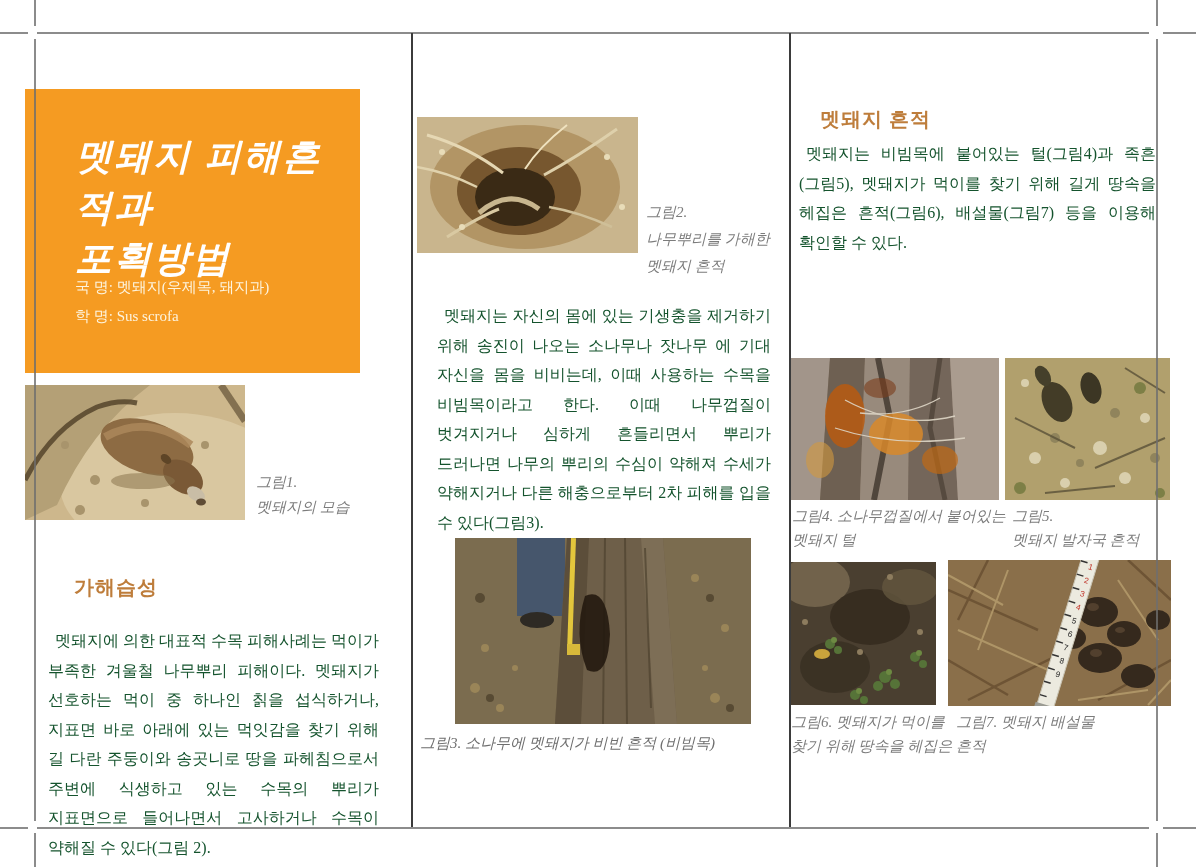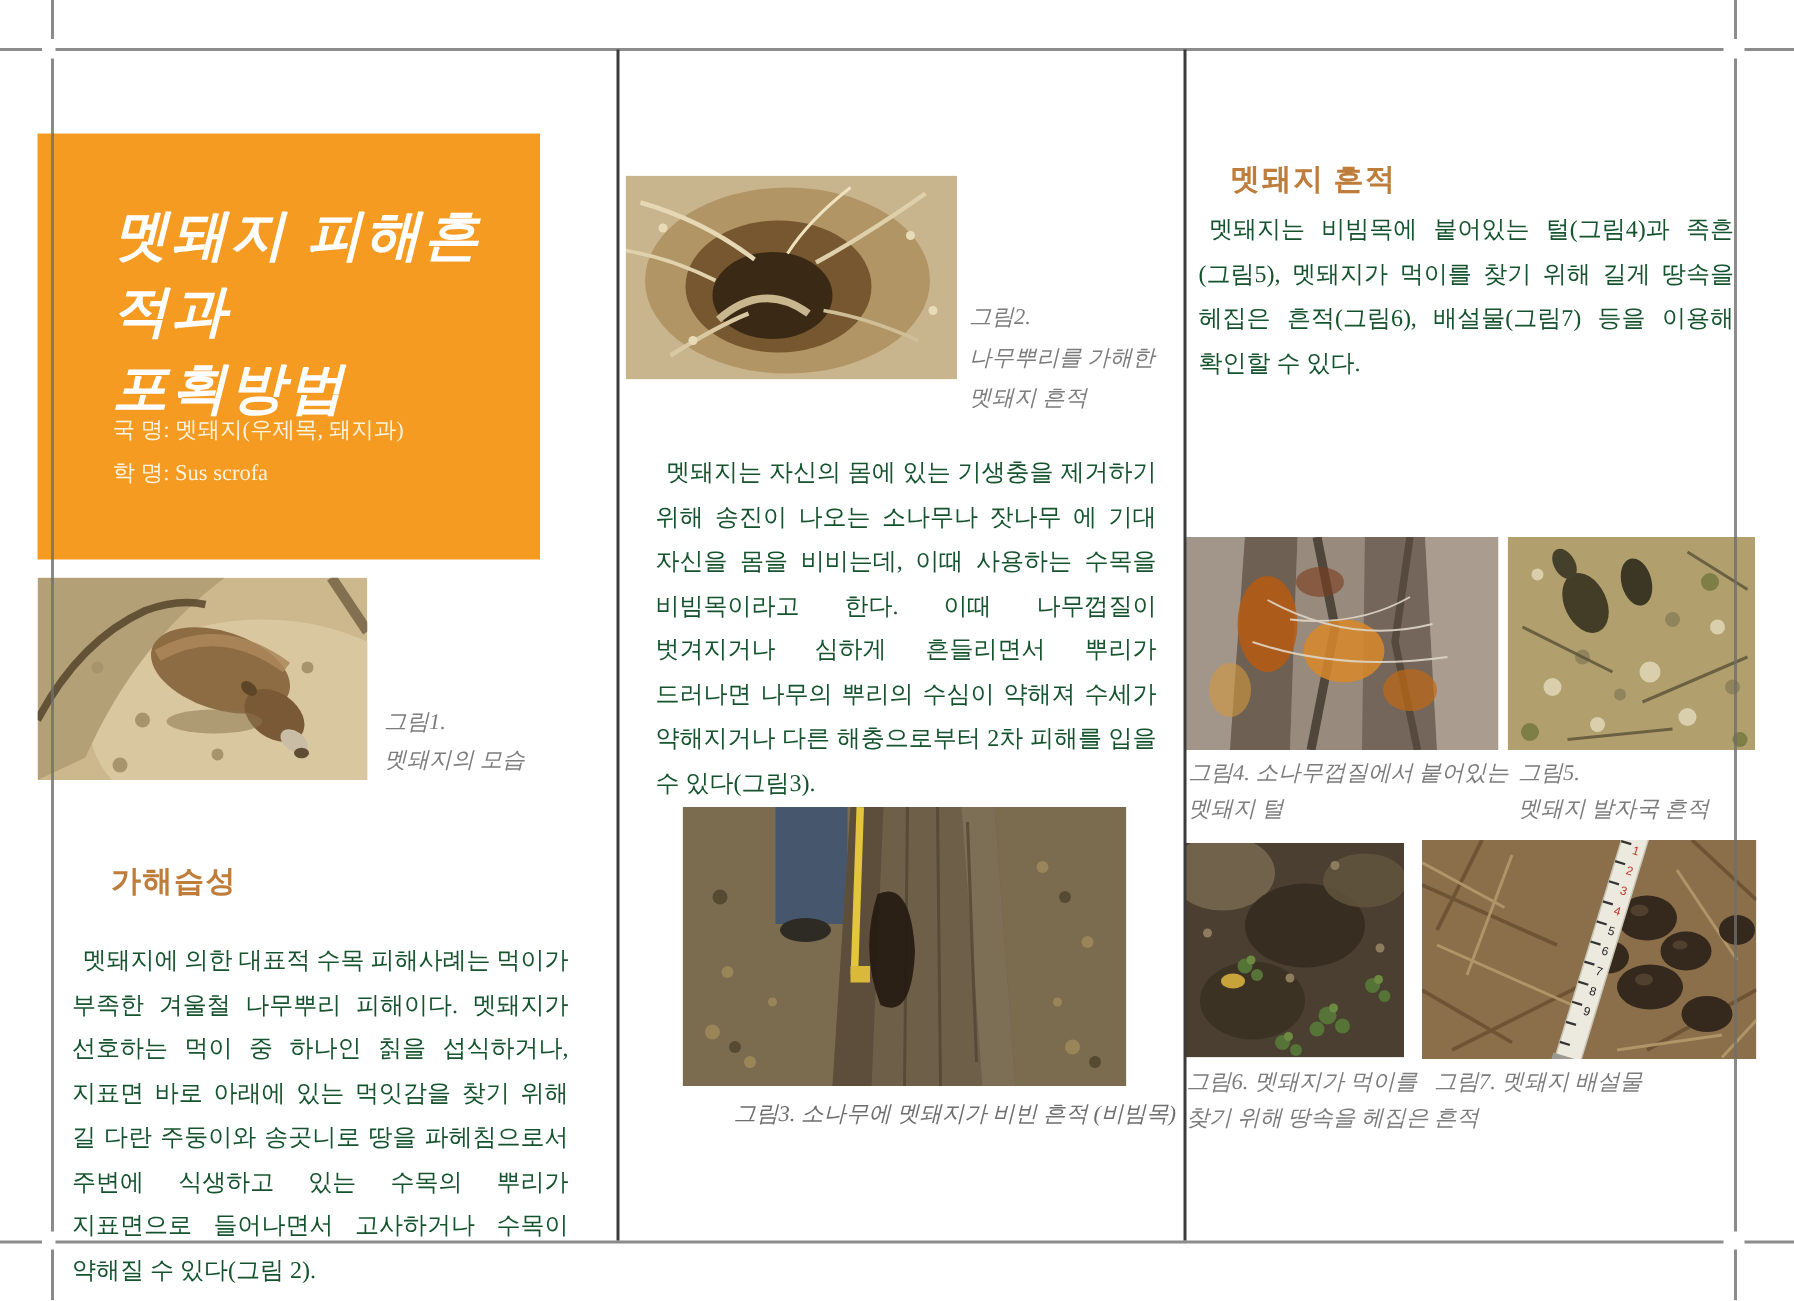--- a/index.html
+++ b/index.html
@@ -33,21 +33,21 @@
   }
   #photo1{left:25px;top:385px;width:220px;height:135px;}
   #caption1{left:256px;top:470px;}
   #heading-left{left:74px;top:574px;}
   #para-left{left:48px;top:606px;width:331px;margin-top:20px;}
   
   #photo2{left:417px;top:117px;width:221px;height:136px;}
   #caption2{left:646px;top:199px;line-height:27px;}
   #para-mid{left:437px;top:301px;width:334px;}
   #photo3{left:455px;top:538px;width:296px;height:186px;}
-  #caption3{left:420px;top:731px;width:364px;text-align:right;color:#6e6e6e;}
+  #caption3{left:420px;top:731px;width:364px;text-align:left;color:#6e6e6e;}
   
   #heading-right{left:820px;top:106px;}
   #para-right{left:799px;top:139px;width:357px;}
   #photo4{left:790px;top:358px;width:209px;height:142px;}
   #photo5{left:1005px;top:358px;width:165px;height:142px;}
   #caption4{left:792px;top:504px;line-height:24px;}
   #caption5{left:1012px;top:504px;line-height:24px;}
   #photo6{left:790px;top:562px;width:146px;height:143px;}
   #photo7{left:948px;top:560px;width:223px;height:146px;}
   #caption6{left:791px;top:710px;line-height:24px;}

